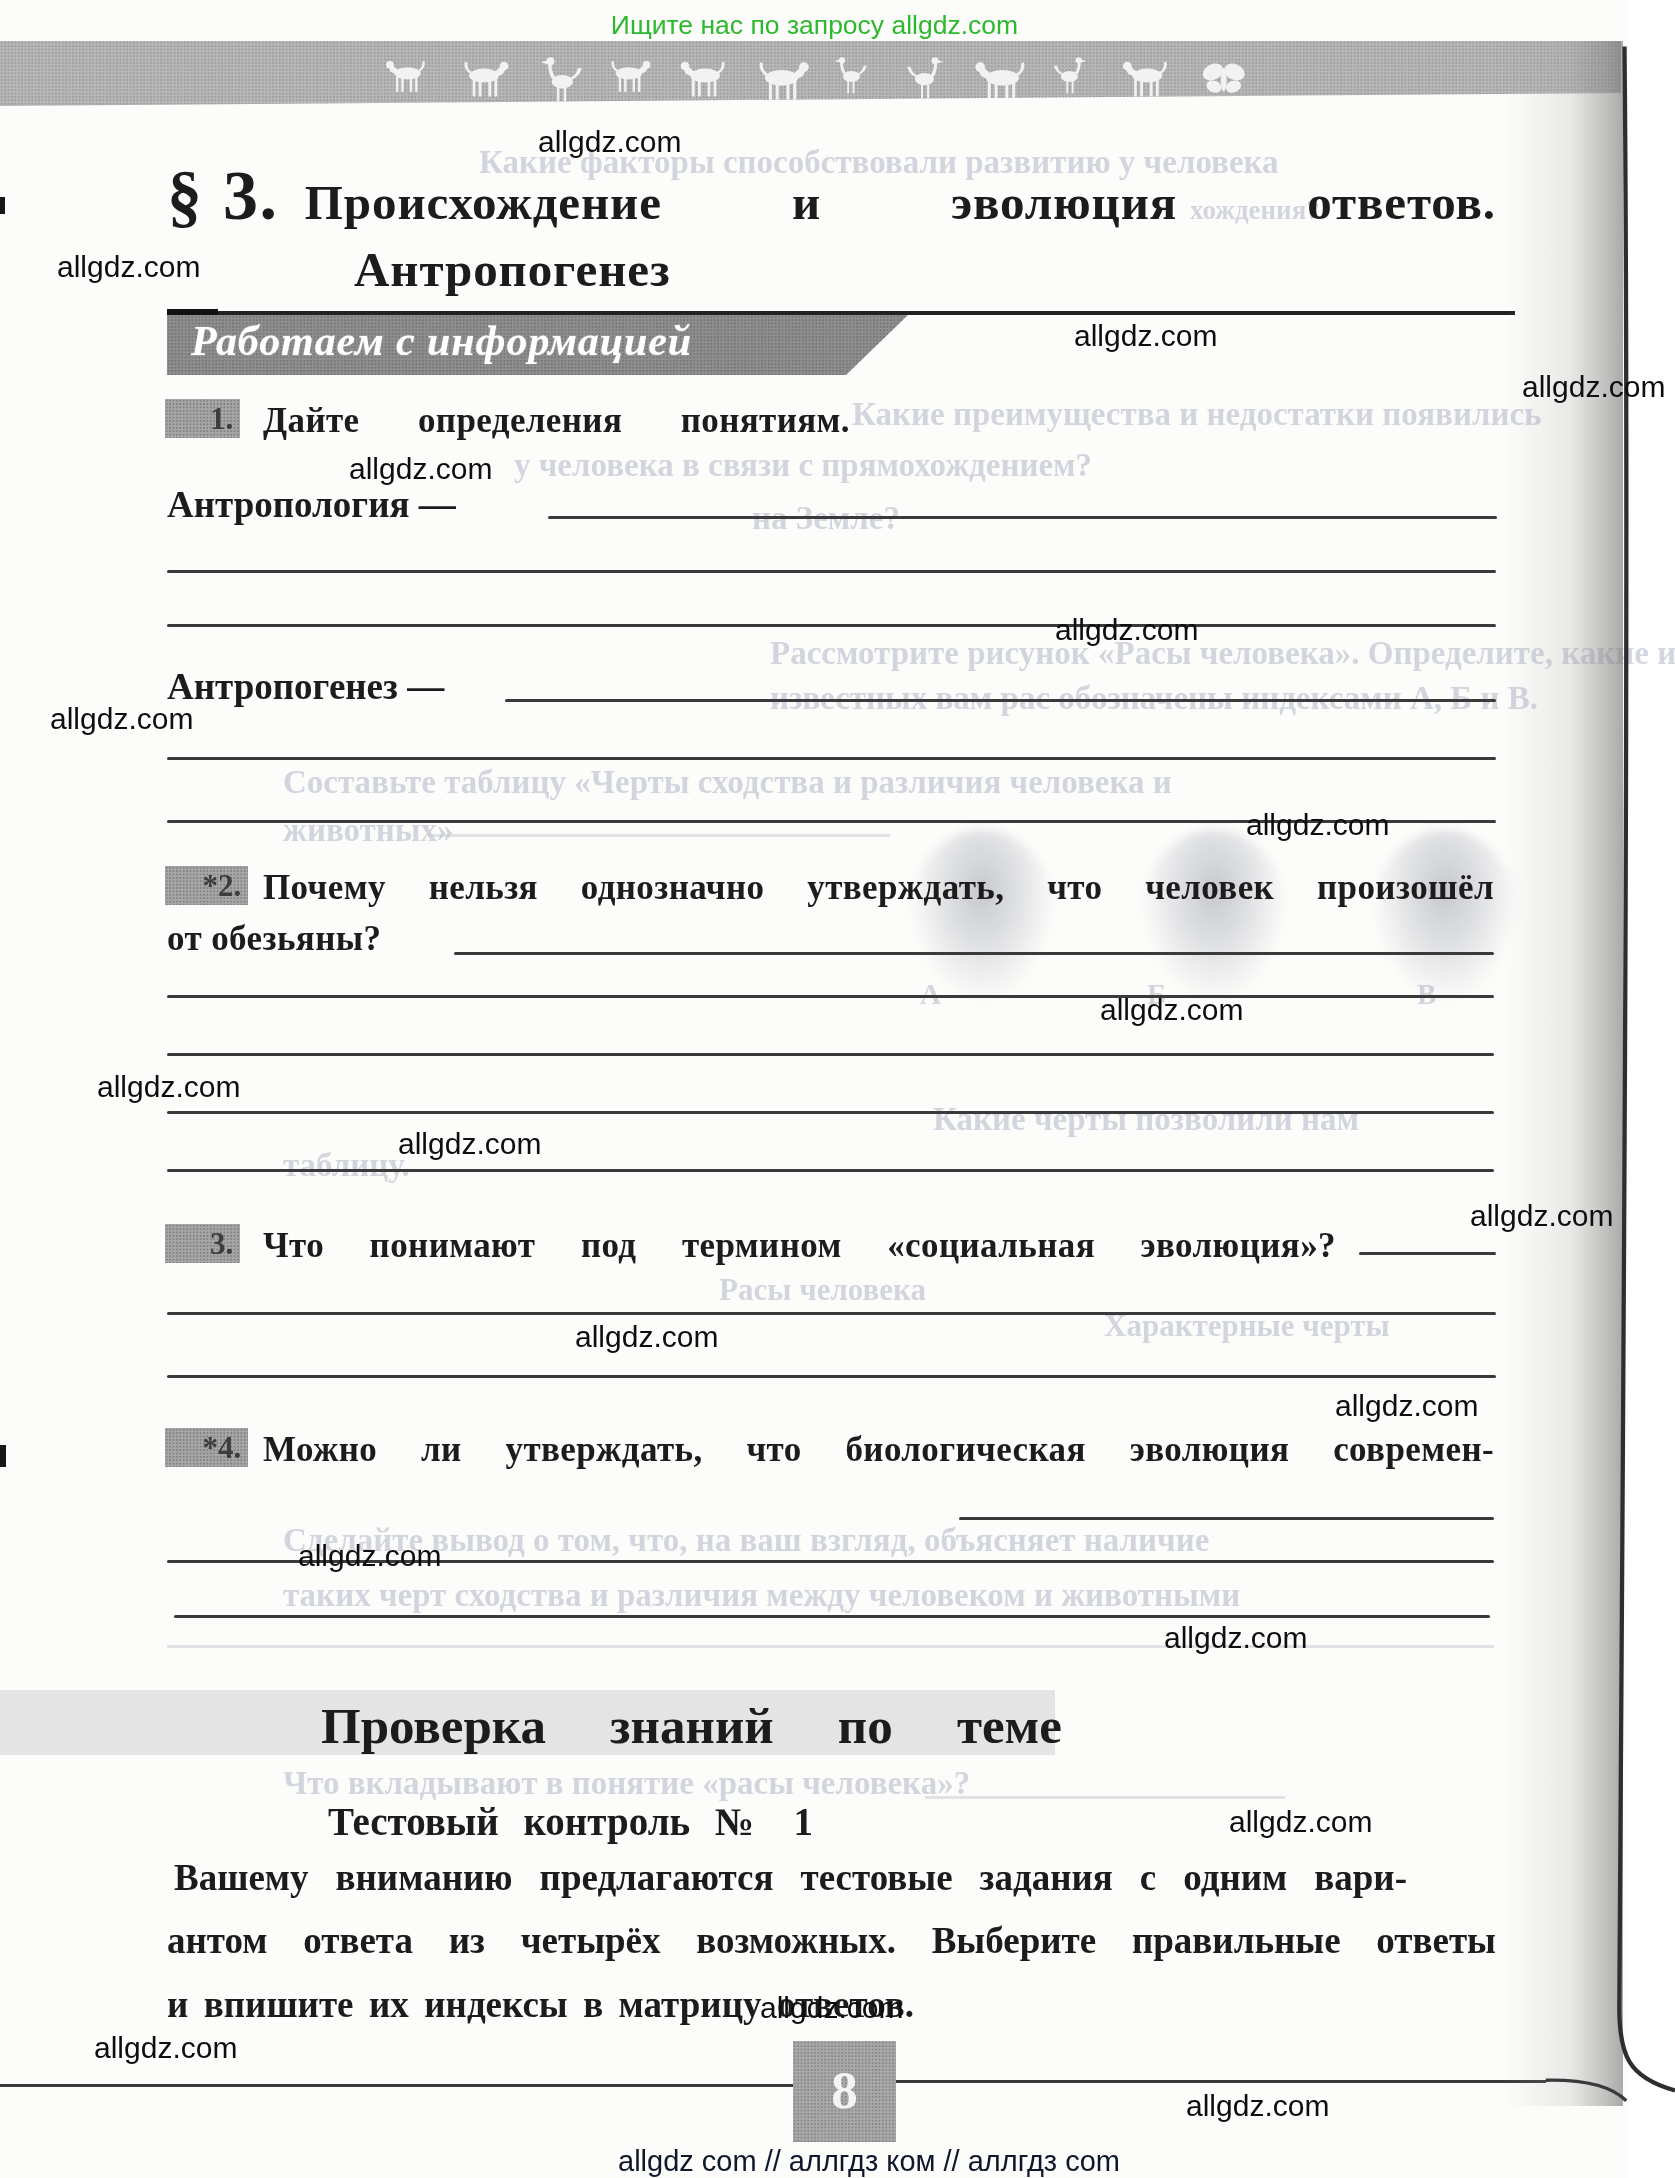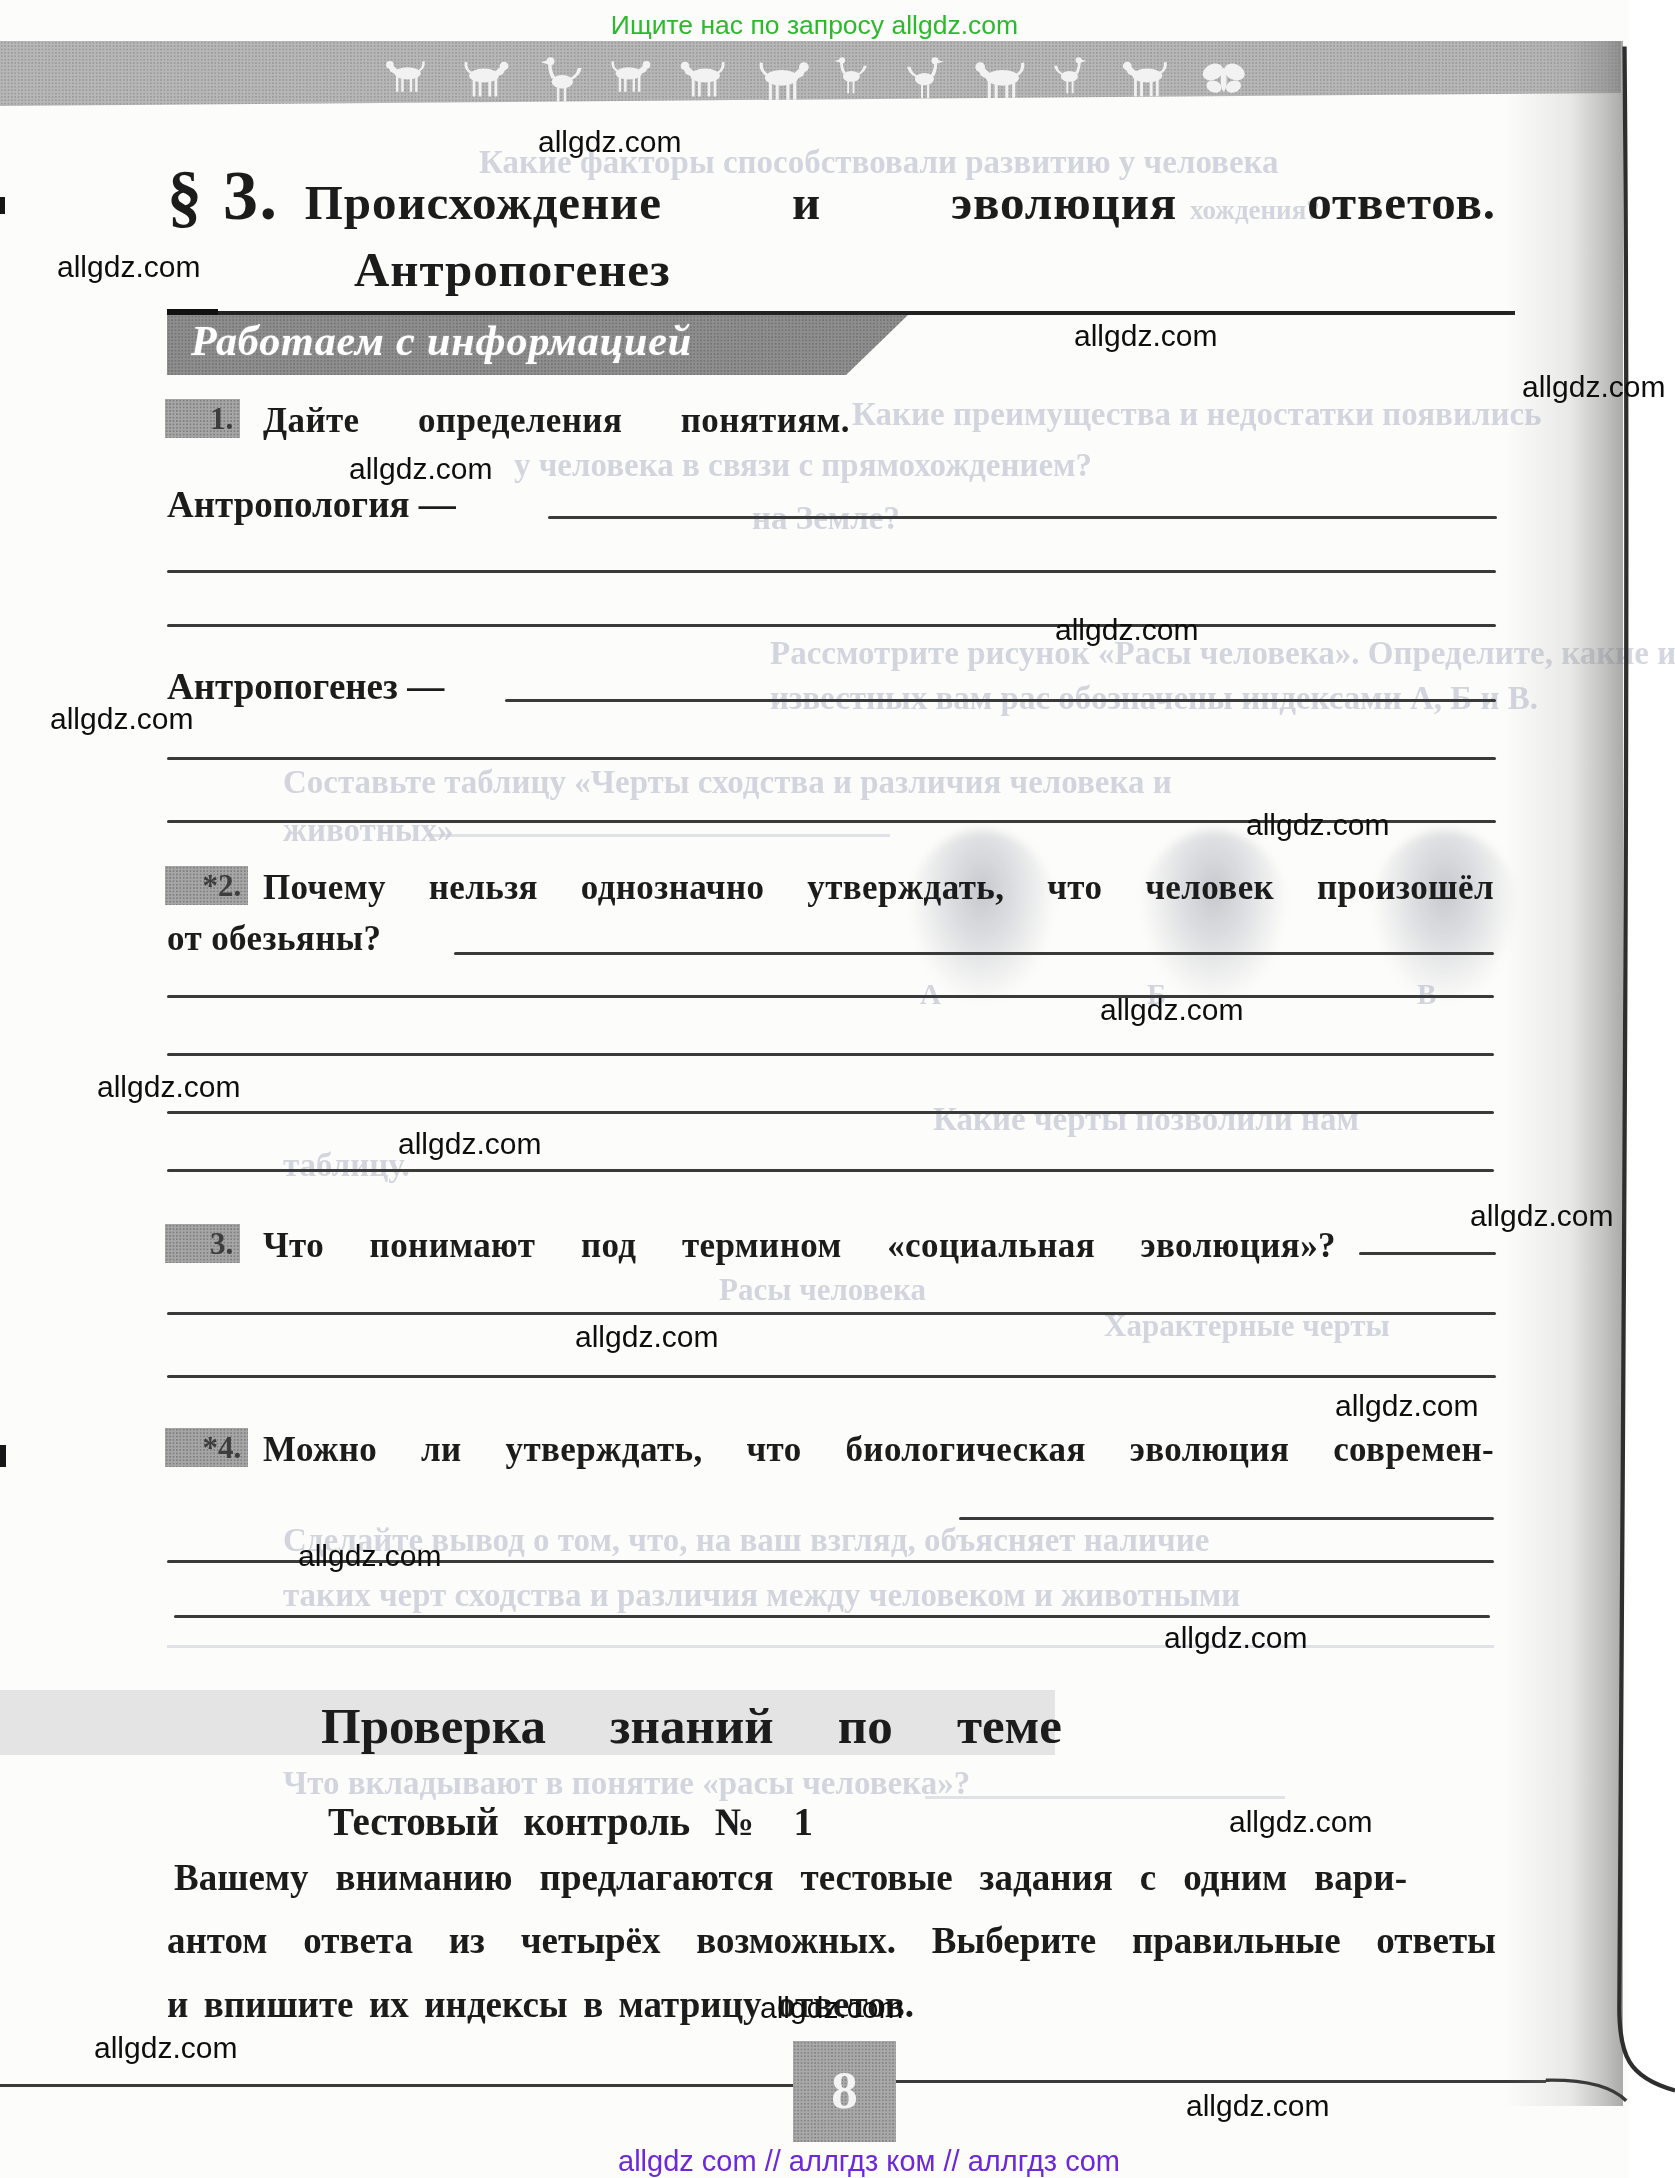--- a/index.html
+++ b/index.html
@@ -49,21 +49,21 @@
   
   #kc-band{left:0;top:1690px;width:1055px;height:65px;background:#e4e4e4;}
   .kc-heading{left:321px;top:1697px;width:741px;font-size:51px;font-weight:bold;text-align:justify;text-align-last:justify;}
   .kc-sub{left:328px;top:1799px;width:485px;font-size:39px;font-weight:bold;text-align:justify;text-align-last:justify;}
   .body-line{font-size:37px;font-weight:bold;}
   
   .footer-line{background:#3a3a3a;height:3.4px;}
   #pagenum{left:793px;top:2041px;width:103px;height:101px;background-color:#a9a9a9;
     background-image:radial-gradient(circle,rgba(60,60,60,.33) 0.9px,transparent 1.2px);background-size:3.4px 3.4px;}
   #pagenum .n{position:absolute;left:0;top:19px;width:100%;text-align:center;font-size:53px;font-weight:bold;color:#f4f4f4;}
-  .promo-bottom{left:618px;top:2145px;font-family:"Liberation Sans",sans-serif;font-size:29px;color:#6d28d9;white-space:nowrap;}
+  .promo-bottom{left:618px;top:2145px;font-family:"Liberation Sans",sans-serif;font-size:29px;color:#0f172a;white-space:nowrap;}
   
   #edge-shadow{left:1505px;top:41px;width:118px;height:2065px;
     background:linear-gradient(to right,rgba(175,175,175,0) 0%,rgba(165,165,165,.22) 55%,rgba(135,135,135,.5) 85%,rgba(115,115,115,.6) 100%);}
   #edge-svg{left:0;top:0;}
   .mark{background:#161616;}
 </style>
 </head>
 <body>
 
 <div id="stage">

